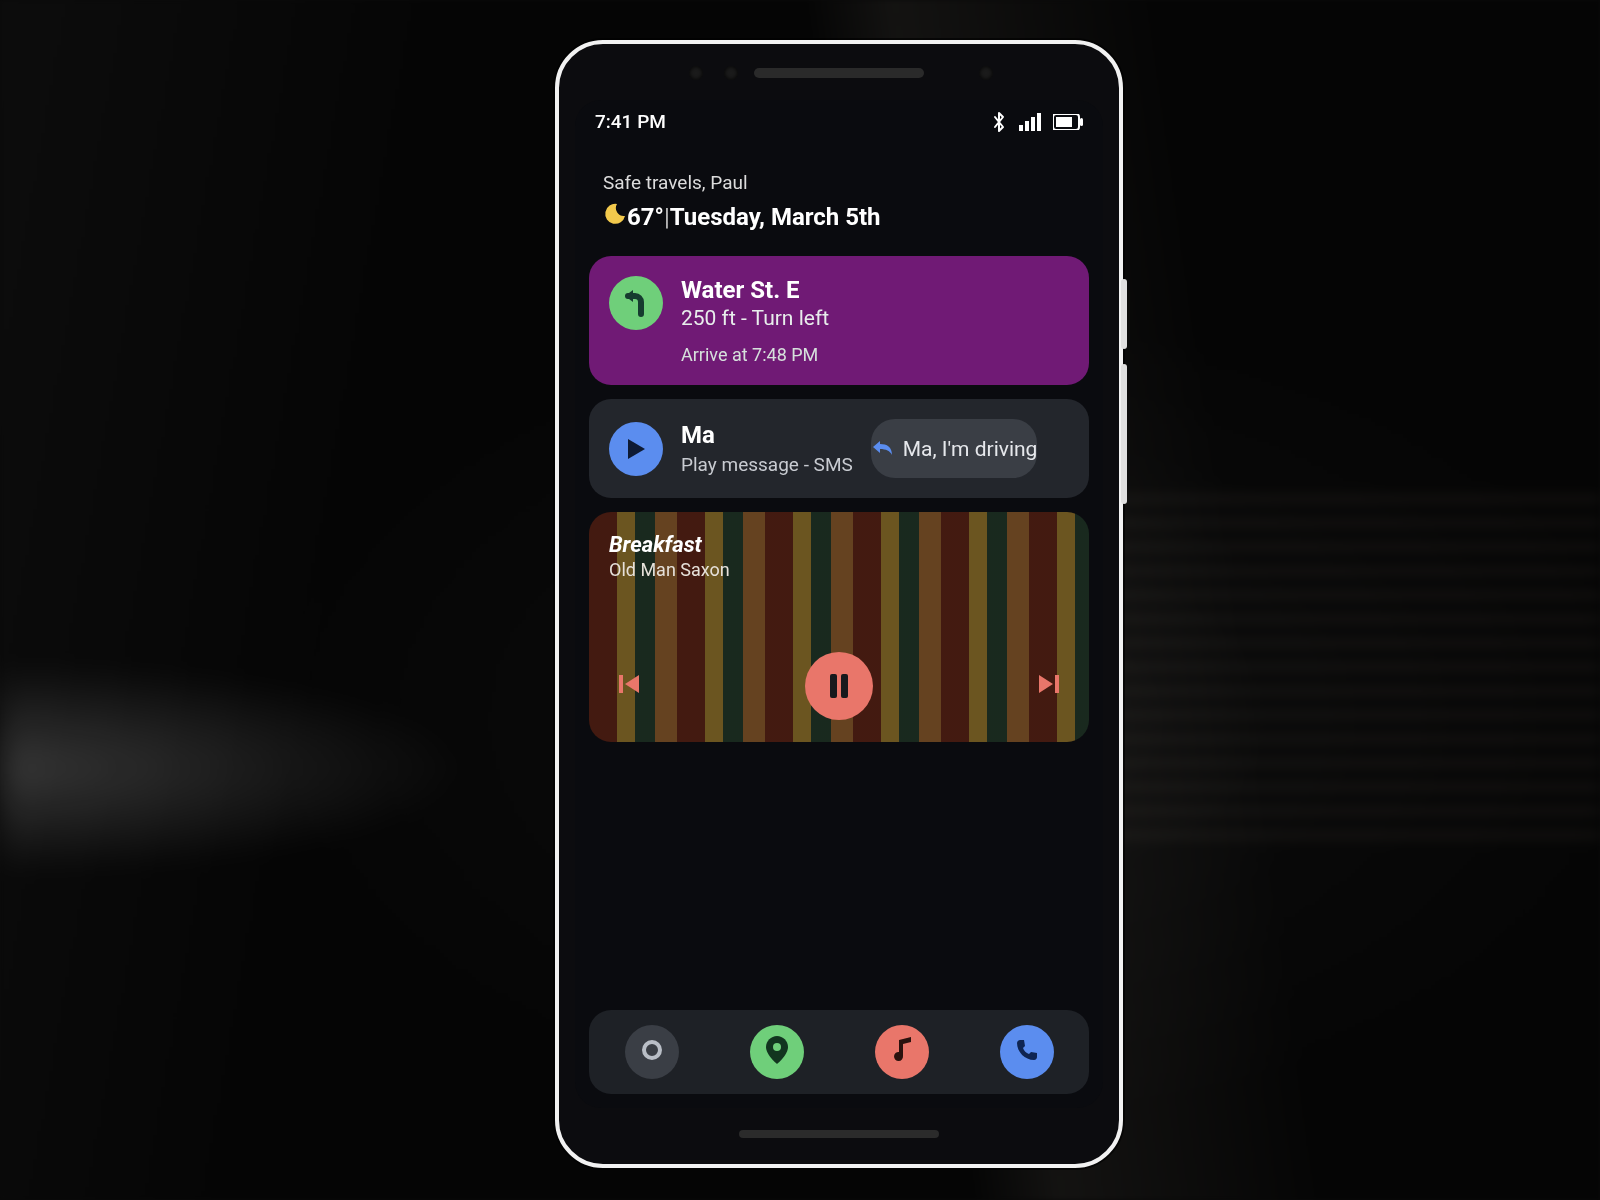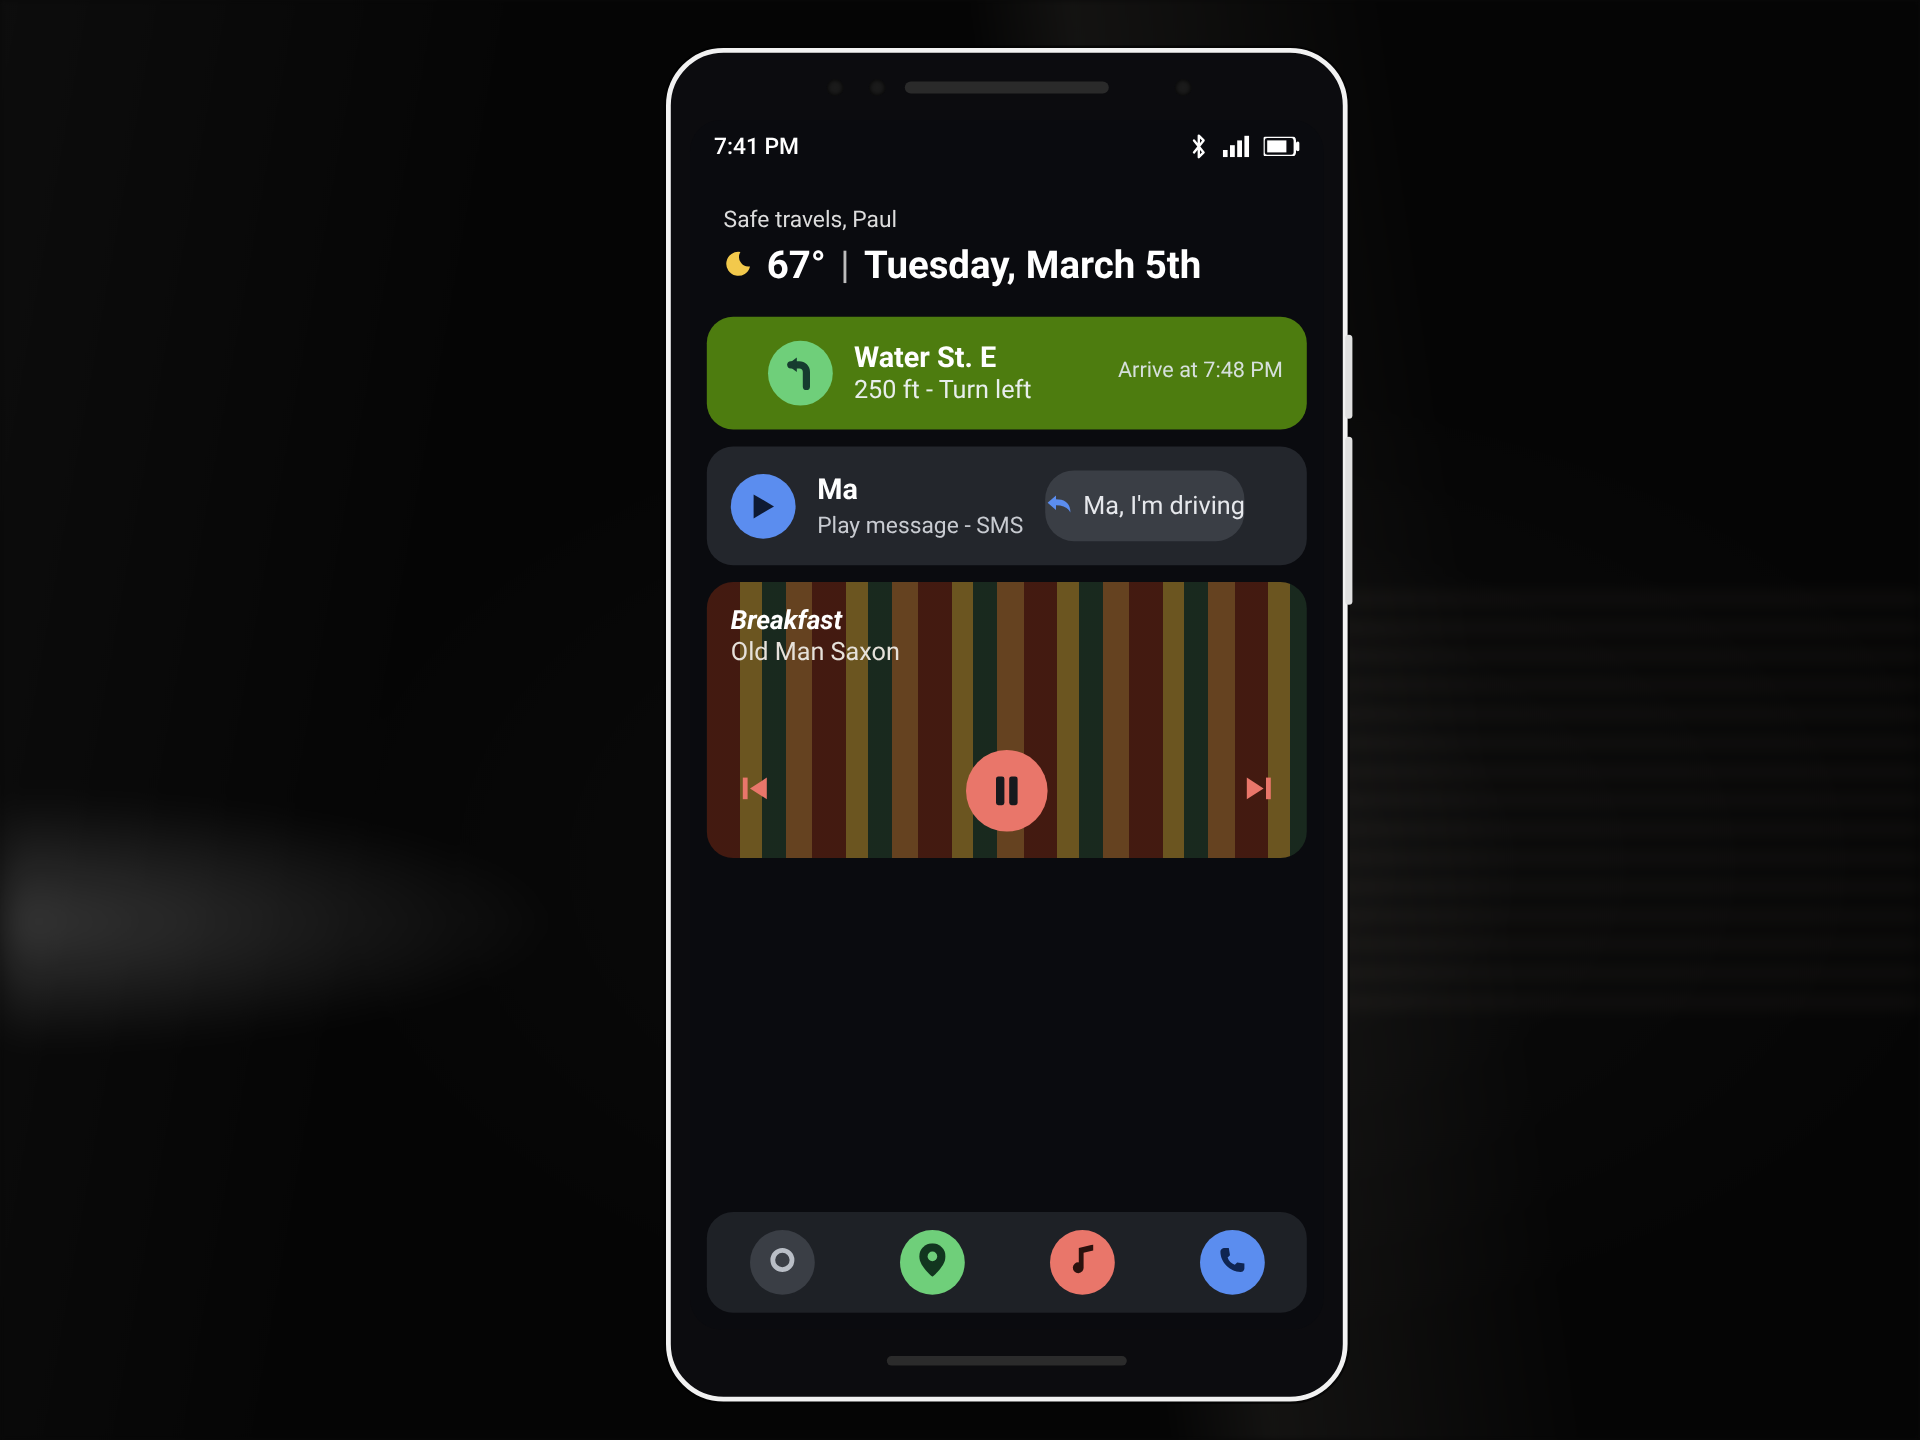--- a/index.html
+++ b/index.html
@@ -85,37 +85,37 @@
   .status-right svg{ display:block; }
 
   
   .header {
     padding: 34px 28px 18px 28px;
   }
   .greeting {
     font-size:19px; color:#dcdcdc; margin-bottom:8px;
   }
   .weather-row{
-    display:flex; align-items:center; gap:12px;
-    font-size:32px; font-weight:700; color:#fff;
+    display:flex; align-items:center; gap:0;
+    font-size:24px; font-weight:700; color:#fff;
   }
   .weather-row .sep{ color:#bdbdbd; font-weight:400; }
   .moon { color:#f2c94c; }
 
   
   .cards { padding: 6px 14px 0 14px; display:flex; flex-direction:column; gap:14px; }
   .card {
     border-radius:22px;
     padding:20px 20px 20px 20px;
   }
 
   
   .nav-card{
-    background:#4d7c0f;
-    display:flex; flex-direction:row;justify-content:flex-end;
+    background:#701a75;
+    display:flex; flex-direction:column;
   }
   .nav-top{ display:flex; align-items:flex-start; gap:18px; }
   .nav-icon-wrap{
     width:54px; height:54px; border-radius:50%;
     background:#6fcf7a; display:flex; align-items:center; justify-content:center;
     flex:none;
   }
   .nav-texts .street{ font-size:24px; font-weight:700; }
   .nav-texts .instr{ font-size:21px; color:#e8eeec; margin-top:2px;}
   .nav-arrive{ margin-left:72px; margin-top:14px; font-size:18px; color:#d6e0dc;}
@@ -143,21 +143,21 @@
   
   .music-card{
     position:relative; overflow:hidden;
     min-height:190px;
     background:
       linear-gradient(rgba(0,0,0,.45), rgba(0,0,0,.45)),
       repeating-linear-gradient(90deg,#7a2f1e 0 28px,#c29a3a 28px 46px,#2d4a37 46px 66px,#b8783a 66px 88px);
     display:flex; flex-direction:column; justify-content:space-between;
   }
   .music-meta .title{ font-size:22px; font-weight:700; font-style:italic; }
-  .music-meta .artist{ font-size:21px; color:#e6e1da; margin-top:2px;}
+  .music-meta .artist{ font-size:18px; color:#e6e1da; margin-top:2px;}
   .player-controls{ display:flex; align-items:center; justify-content:space-between; padding:0 6px 2px 6px;}
   .ctrl-side{ color:#e9766a; }
   .pause-btn{
     width:68px; height:68px; border-radius:50%;
     background:#e9766a; display:flex; align-items:center; justify-content:center;
   }
 
   
   .bottom-bar{
     position:absolute; left:14px; right:14px; bottom:14px;

